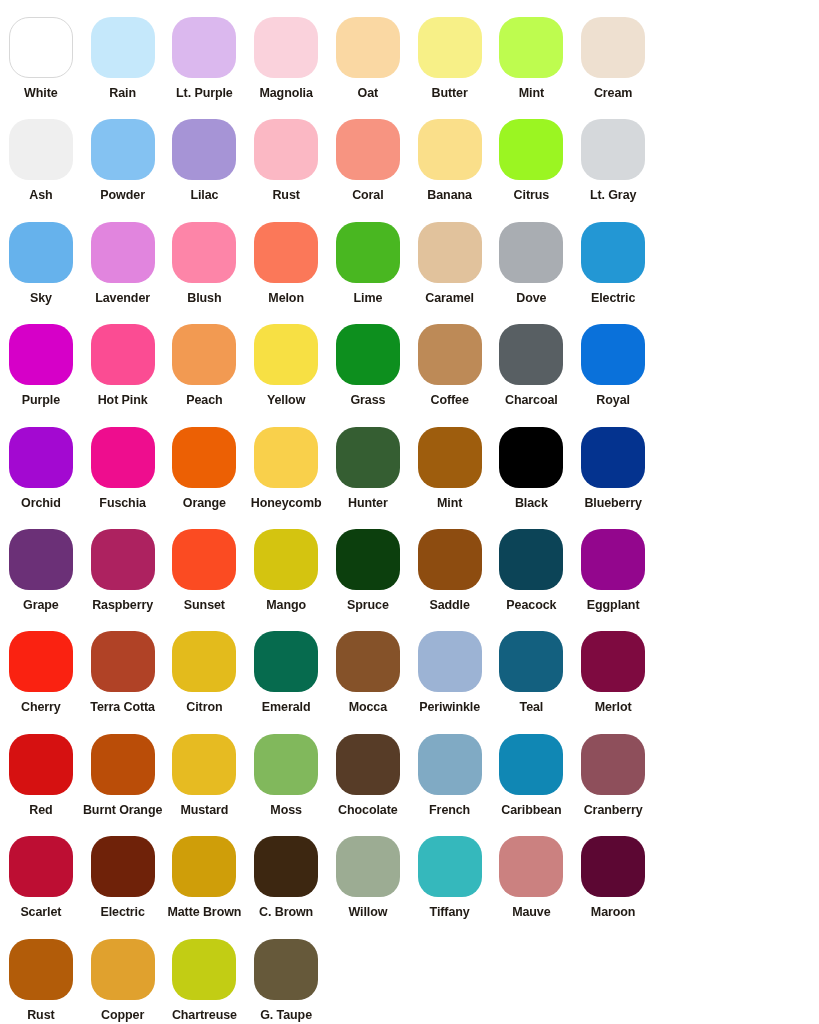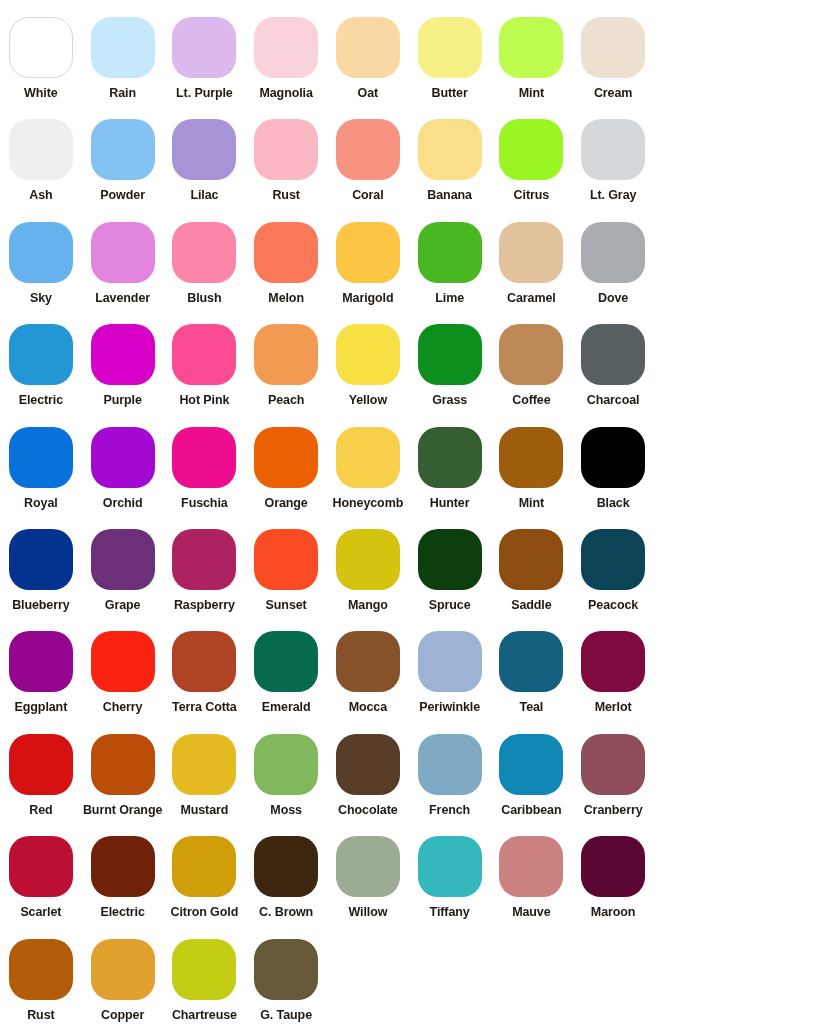--- a/index.html
+++ b/index.html
@@ -129,24 +129,20 @@
     </div>
     <div class="swatch-cell">
       <div class="swatch-chip" style="background-color: rgb(253, 133, 168);"></div>
       <div class="swatch-label">Blush</div>
     </div>
     <div class="swatch-cell">
       <div class="swatch-chip" style="background-color: rgb(251, 120, 89);"></div>
       <div class="swatch-label">Melon</div>
     </div>
     <div class="swatch-cell">
-      <div class="swatch-chip" style="background-color: rgb(252, 197, 67);"></div>
-      <div class="swatch-label">Marigold</div>
-    </div>
-    <div class="swatch-cell">
       <div class="swatch-chip" style="background-color: rgb(73, 183, 33);"></div>
       <div class="swatch-label">Lime</div>
     </div>
     <div class="swatch-cell">
       <div class="swatch-chip" style="background-color: rgb(225, 194, 156);"></div>
       <div class="swatch-label">Caramel</div>
     </div>
     <div class="swatch-cell">
       <div class="swatch-chip" style="background-color: rgb(169, 173, 178);"></div>
       <div class="swatch-label">Dove</div>
@@ -253,20 +249,24 @@
     </div>
     <div class="swatch-cell">
       <div class="swatch-chip" style="background-color: rgb(250, 34, 17);"></div>
       <div class="swatch-label">Cherry</div>
     </div>
     <div class="swatch-cell">
       <div class="swatch-chip" style="background-color: rgb(176, 66, 38);"></div>
       <div class="swatch-label">Terra Cotta</div>
     </div>
     <div class="swatch-cell">
+      <div class="swatch-chip" style="background-color: rgb(227, 187, 28);"></div>
+      <div class="swatch-label">Citron</div>
+    </div>
+    <div class="swatch-cell">
       <div class="swatch-chip" style="background-color: rgb(6, 107, 78);"></div>
       <div class="swatch-label">Emerald</div>
     </div>
     <div class="swatch-cell">
       <div class="swatch-chip" style="background-color: rgb(133, 82, 41);"></div>
       <div class="swatch-label">Mocca</div>
     </div>
     <div class="swatch-cell">
       <div class="swatch-chip" style="background-color: rgb(156, 179, 212);"></div>
       <div class="swatch-label">Periwinkle</div>
@@ -314,21 +314,21 @@
     <div class="swatch-cell">
       <div class="swatch-chip" style="background-color: rgb(189, 14, 51);"></div>
       <div class="swatch-label">Scarlet</div>
     </div>
     <div class="swatch-cell">
       <div class="swatch-chip" style="background-color: rgb(111, 34, 9);"></div>
       <div class="swatch-label">Electric</div>
     </div>
     <div class="swatch-cell">
       <div class="swatch-chip" style="background-color: rgb(207, 158, 9);"></div>
-      <div class="swatch-label">Citron Gold</div>
+      <div class="swatch-label">Matte Brown</div>
     </div>
     <div class="swatch-cell">
       <div class="swatch-chip" style="background-color: rgb(61, 39, 17);"></div>
       <div class="swatch-label">C. Brown</div>
     </div>
     <div class="swatch-cell">
       <div class="swatch-chip" style="background-color: rgb(156, 172, 147);"></div>
       <div class="swatch-label">Willow</div>
     </div>
     <div class="swatch-cell">

